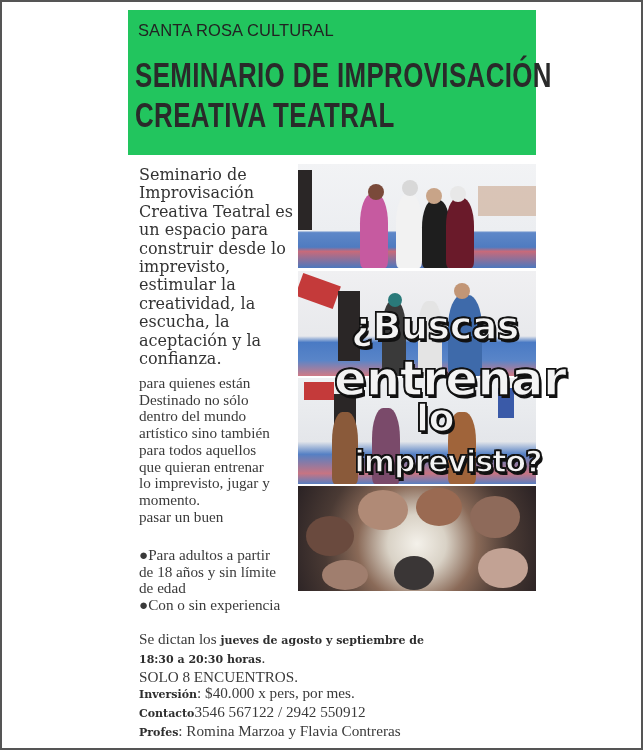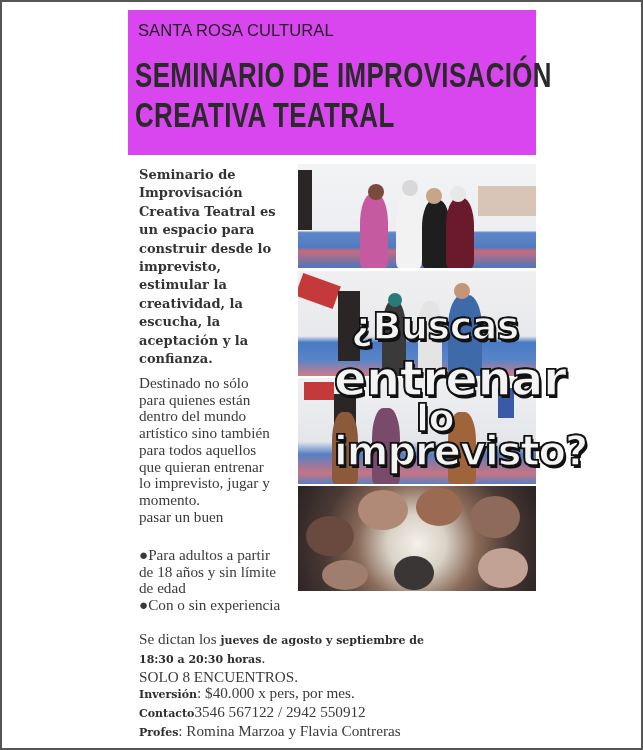--- a/index.html
+++ b/index.html
@@ -9,39 +9,39 @@
       font-family: "DejaVu Serif", "Liberation Serif", serif;
       color: #333333;
     }
     .frame {
       position: absolute; left: 0; top: 0; width: 643px; height: 750px;
       border: 2px solid #555555;
       background: #ffffff;
     }
     .header-box {
       position: absolute; left: 126px; top: 8px; width: 408px; height: 145px;
-      background: #d946ef;
+      background: #22c55e;
     }
     .org-name {
       position: absolute; left: 10px; top: 11px;
       font-family: "Liberation Sans", sans-serif;
       font-size: 16.5px; color: #222222; letter-spacing: 0.1px;
     }
     .headline {
       position: absolute; left: 7px; top: 45px;
       font-family: "Liberation Sans", sans-serif;
       font-weight: bold; font-size: 35px; line-height: 40px;
       color: #2a2a2a;
       transform: scaleX(0.74); transform-origin: left top;
       white-space: nowrap; letter-spacing: 0.5px;
     }
     .intro {
       position: absolute; left: 137px; top: 164px; width: 160px;
-      font-family: "DejaVu Serif", serif; font-weight: bold;
-      font-size: 13px; line-height: 18.4px; color: #333333;
+      font-family: "DejaVu Serif", serif; font-weight: normal;
+      font-size: 16px; line-height: 18.4px; color: #333333;
     }
     .intro span { display: block; white-space: nowrap; }
     .body-text {
       position: absolute; left: 137px; top: 373px; width: 160px;
       font-family: "Liberation Serif", serif;
       font-size: 15.2px; line-height: 16.7px; color: #3a3a3a;
     }
     .body-text span { display: block; white-space: nowrap; }
     .bullets {
       position: absolute; left: 137px; top: 545px;
@@ -90,21 +90,21 @@
       color: #f3f3f3;
       -webkit-text-stroke: 1.5px #111111;
       text-shadow: 2px 3px 0 #111111, -1px -1px 0 #111111, 1px -1px 0 #111111, -1px 1px 0 #111111;
       white-space: nowrap;
       letter-spacing: -0.5px;
       padding-left: 36px;
     }
     .ot-1 { top: 140px; font-size: 38px; }
     .ot-2 { top: 186px; font-size: 48px; }
     .ot-3 { top: 232px; font-size: 38px; }
-    .ot-4 { top: 264px; font-size: 40px; letter-spacing: -1px; }
+    .ot-4 { top: 280px; font-size: 30px; letter-spacing: -1px; margin-left: 13px; }
   </style>
 </head>
 <body>
 
 <div class="frame">
 
   <div class="header-box">
     <div class="org-name">SANTA ROSA CULTURAL</div>
     <div class="headline">
       <div>SEMINARIO DE IMPROVISACIÓN</div>
@@ -120,22 +120,22 @@
     <span>construir desde lo</span>
     <span>imprevisto,</span>
     <span>estimular la</span>
     <span>creatividad, la</span>
     <span>escucha, la</span>
     <span>aceptación y la</span>
     <span>confianza.</span>
   </div>
 
   <div class="body-text">
+    <span>para quienes están</span>
     <span>Destinado no sólo</span>
-    <span>para quienes están</span>
     <span>dentro del mundo</span>
     <span>artístico sino también</span>
     <span>para todos aquellos</span>
     <span>que quieran entrenar</span>
     <span>lo imprevisto, jugar y</span>
     <span>momento.</span>
     <span>pasar un buen</span>
   </div>
 
   <div class="bullets">

